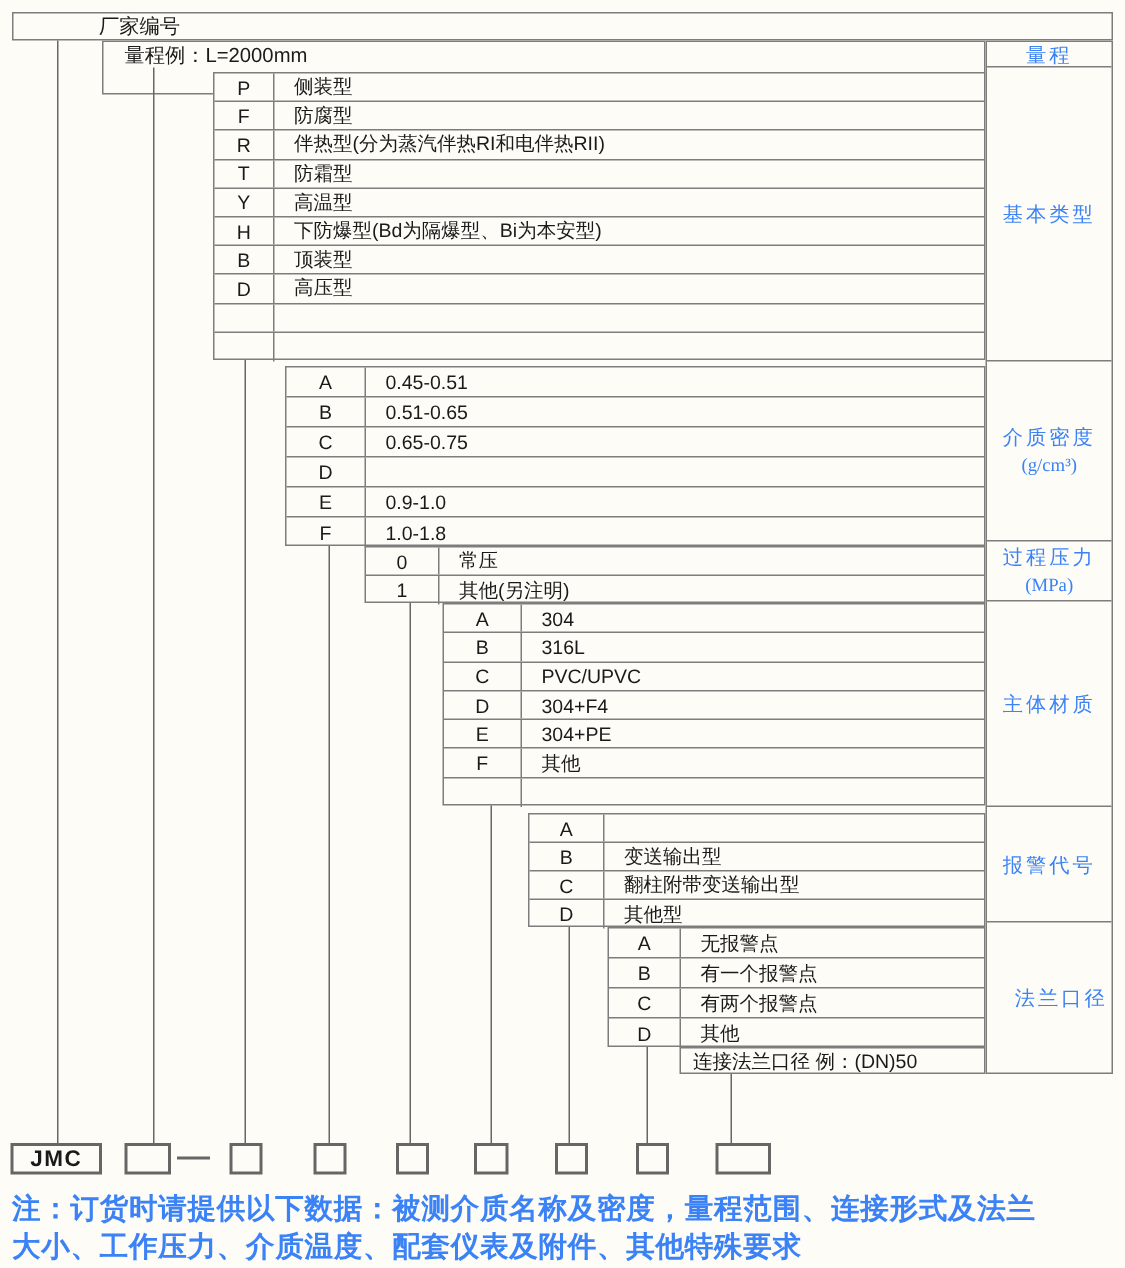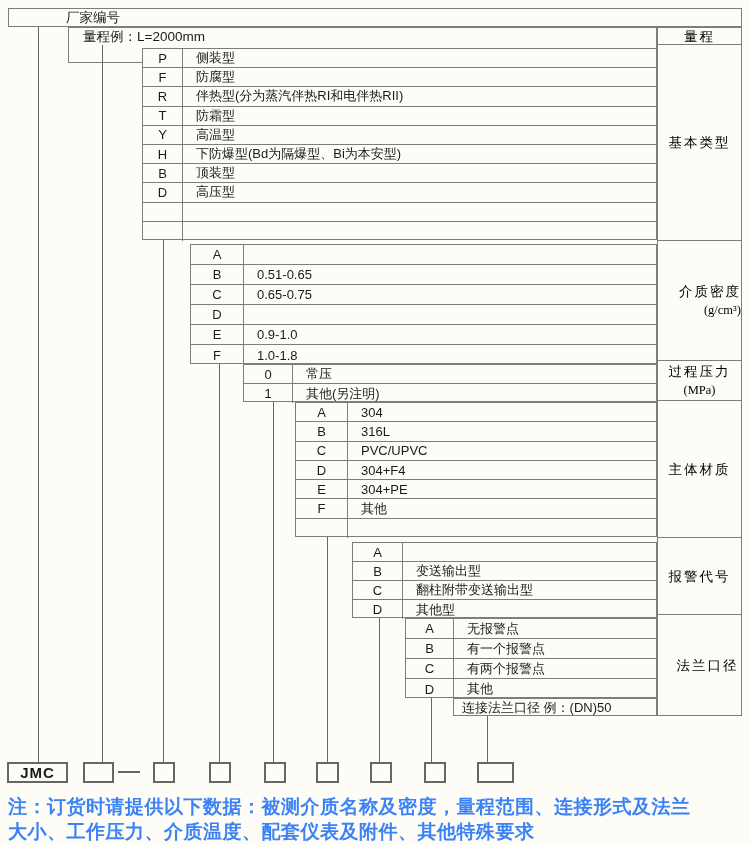--- a/index.html
+++ b/index.html
@@ -19,21 +19,21 @@
   .block{position:absolute;border:1px solid var(--line);box-sizing:border-box;background:var(--bg);}
   .row{display:flex;align-items:stretch;border-bottom:1px solid var(--line);box-sizing:border-box;height:var(--rh);}
   .row:last-child{border-bottom:none;}
   .code{flex:0 0 auto;border-right:1px solid var(--line);display:flex;align-items:center;justify-content:center;font-size:13px;box-sizing:border-box;}
   .desc{flex:1 1 auto;display:flex;align-items:center;padding-left:13px;font-size:13px;white-space:nowrap;overflow:hidden;}
   
   .bar{position:absolute;border:1px solid var(--line);box-sizing:border-box;display:flex;align-items:flex-start;font-size:13.5px;background:var(--bg);white-space:nowrap;}
   
   .labels{position:absolute;left:657px;top:27px;width:85px;height:689px;border:1px solid var(--line);box-sizing:border-box;display:flex;flex-direction:column;background:var(--bg);}
   .lcell{border-bottom:1px solid var(--line);box-sizing:border-box;display:flex;flex-direction:column;align-items:center;justify-content:center;
-         font-family:"Liberation Serif","DejaVu Serif",serif;font-size:13.5px;color:#000000;line-height:19px;text-align:center;}
+         font-family:"Liberation Serif","DejaVu Serif",serif;font-size:13.5px;color:#3b82f6;line-height:19px;text-align:center;}
   .lcell:last-child{border-bottom:none;}
   .zh{letter-spacing:2px;}
   .en{letter-spacing:0;font-size:12.5px;}
   
   .conn{position:absolute;width:1px;background:var(--boxline);}
   
   .mbox{position:absolute;top:762px;height:21px;border:2px solid var(--boxline);box-sizing:border-box;background:var(--bg);}
   .jmc{display:flex;justify-content:center;font-weight:bold;font-size:15px;letter-spacing:1px;}
   .dash{position:absolute;top:771px;height:2px;background:var(--boxline);}
   
@@ -90,20 +90,21 @@
       </div>
     <div class="row">
         <div class="code" style="width:40px;"></div>
         <div class="desc"></div>
       </div>
   </div>
 
   <div class="block" style="left:190px;top:244px;width:467px;height:120px;--rh:20px;">
     <div class="row">
         <div class="code" style="width:53px;">A</div>
+        <div class="desc">0.45-0.51</div>
       </div>
     <div class="row">
         <div class="code" style="width:53px;">B</div>
         <div class="desc">0.51-0.65</div>
       </div>
     <div class="row">
         <div class="code" style="width:53px;">C</div>
         <div class="desc">0.65-0.75</div>
       </div>
     <div class="row">
@@ -202,21 +203,21 @@
     <span>连接法兰口径 例：(DN)50</span>
   </div>
 
   <div class="labels">
     <div class="lcell" style="height:17px;">
         <span class="zh">量程</span>
       </div>
     <div class="lcell" style="height:196px;">
         <span class="zh">基本类型</span>
       </div>
-    <div class="lcell" style="height:120px;align-items:flex-end;">
+    <div class="lcell" style="height:120px;">
         <span class="zh">介质密度</span>
         <span class="en">(g/cm³)</span>
       </div>
     <div class="lcell" style="height:40px;">
         <span class="zh">过程压力</span>
         <span class="en">(MPa)</span>
       </div>
     <div class="lcell" style="height:137px;">
         <span class="zh">主体材质</span>
       </div>

